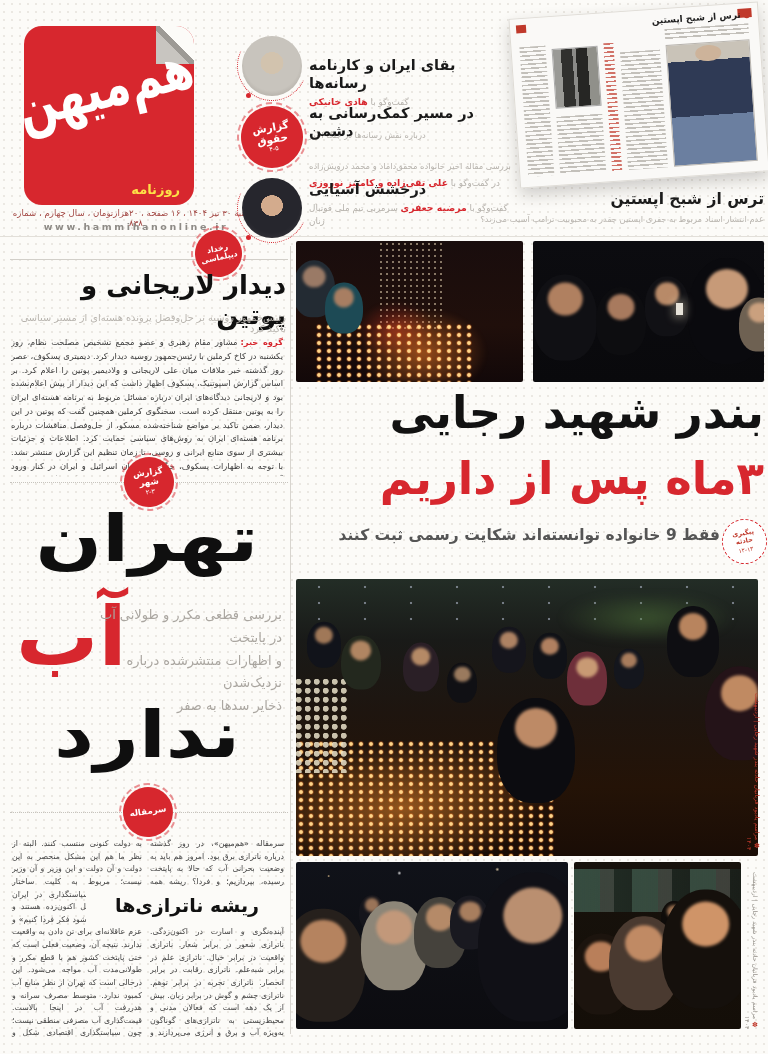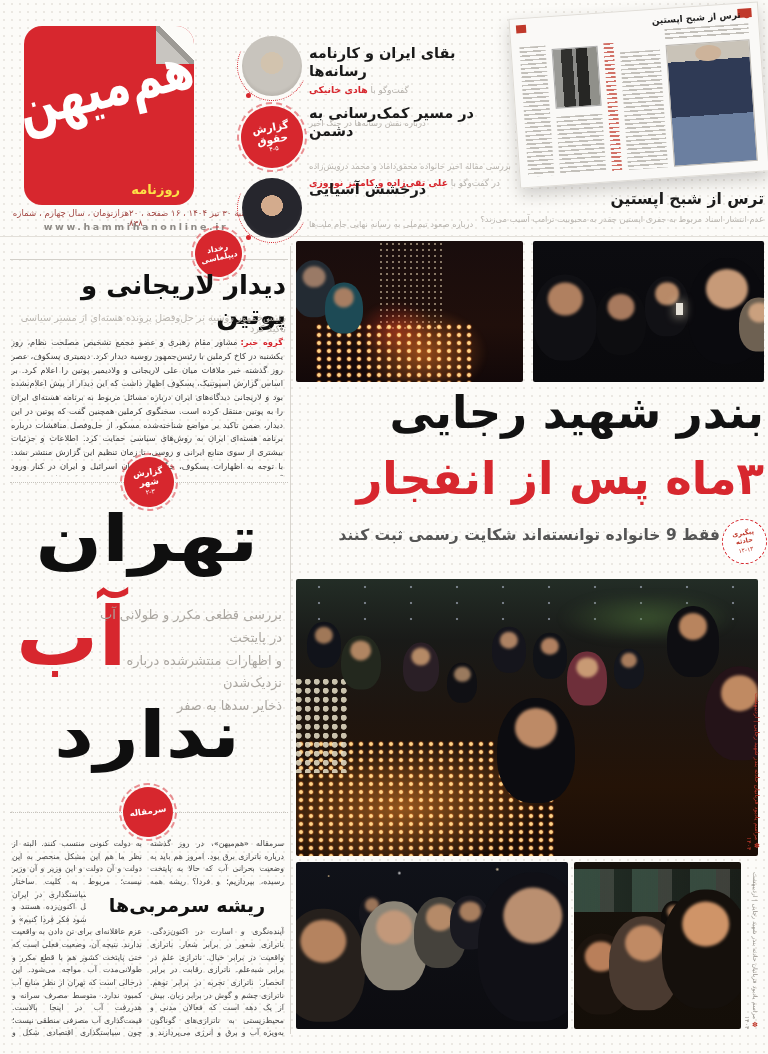--- a/index.html
+++ b/index.html
@@ -140,21 +140,21 @@
     <div class="logo-script">هم‌میهن</div>
     <div class="logo-type">روزنامه</div>
   </div>
   <div class="abs dateline">دوشنبه ۳۰ تیر ۱۴۰۴ ، ۱۶ صفحه ، ۲۰هزارتومان ، سال چهارم ، شماره ۸۳۸</div>
   <div class="abs website">www.hammihanonline.ir</div>
   <div class="abs hdr-rule"></div>
 
   <div class="abs avatar avatar--man" style="left:242px;top:36px;">
       <span class="face"></span>
     </div>
-  <div class="abs t-text" style="left:309px;top:44px;width:208px;">
+  <div class="abs t-text" style="left:309px;top:56px;width:208px;">
     <div class="t-title">بقای ایران و کارنامه رسانه‌ها</div>
     <div class="t-line"><span>گفت‌وگو با</span> <span class="t-name">هادی خانیکی</span></div>
     <div class="t-desc">درباره نقش رسانه‌ها در جنگ اخیر</div>
   </div>
 
   <div class="abs badge" style="left:241px;top:106px;width:62px;height:62px;font-size:10.5px;font-weight:bold;transform:rotate(-10deg);">
     <span>گزارش</span>
     <span>حقوق</span>
     <span class="pages">۴-۵</span>
   </div>
@@ -162,20 +162,21 @@
     <div class="t-title">در مسیر کمک‌رسانی به دشمن</div>
     <div class="t-desc">بررسی مقاله اخیر خانواده محقق‌داماد و محمد درویش‌زاده</div>
     <div class="t-line"><span>در گفت‌وگو با</span> <span class="t-name">علی تقی‌زاده و کامبیز نوروزی</span></div>
   </div>
 
   <div class="abs avatar avatar--scarf" style="left:242px;top:178px;">
       <span class="face"></span>
     </div>
   <div class="abs t-text" style="left:309px;top:180px;width:208px;">
     <div class="t-title">درخشش آسیایی</div>
+    <div class="t-line"><span>گفت‌وگو با</span> <span class="t-name">مرضیه جعفری</span> <span>سرمربی تیم ملی فوتبال زنان</span></div>
     <div class="t-desc">درباره صعود تیم‌ملی به رسانه نهایی جام ملت‌ها</div>
   </div>
 
   <div class="abs preview">
     <span class="np-corner" style="left:6px;top:6px;width:10px;height:8px;"></span>
     <span class="np-corner" style="right:6px;top:5px;width:14px;height:9px;"></span>
     <div class="np-head"><span class="np-dot"></span><span>ترس از شبح اپستین</span></div>
     <div class="np-man"></div>
     <div class="np-suits"></div>
     <span class="tl" style="left:8px;top:28px;width:26px;height:130px;"></span>
@@ -214,42 +215,42 @@
 
   <div class="abs dotrule" style="left:10px;top:812px;width:278px;"></div>
   <div class="abs badge badge-ed">
     <span>سرمقاله</span>
   </div>
   <p class="abs ed-col" style="left:150px;top:838px;width:134px;height:200px;margin:0;">سرمقاله «هم‌میهن»، در روز گذشته درباره ناترازی برق بود. امروز هم باید به وضعیت بحرانی آب که حالا به پایتخت رسیده، بپردازیم؛ و فردا؟ ریشه همه ناترازی‌ها نیز ناترازی درون سیاست و مدیریت است. ناترازی قربانی کردن آینده‌بینی پای امروز؛ بی‌توجهی به آینده‌نگری و اسارت در اکنون‌زدگی. ناترازی شعور در برابر شعار. ناترازی واقعیت در برابر خیال. ناترازی علم در برابر شبه‌علم. ناترازی رقابت در برابر انحصار. ناترازی تجربه در برابر توهم. ناترازی چشم و گوش در برابر زبان. بیش از یک دهه است که فعالان مدنی و محیط‌زیستی به ناترازی‌های گوناگون به‌ویژه آب و برق و انرژی می‌پردازند و ادبیات و مطالب فراوانی در این زمینه تولید کرده‌اند. پس چرا هیچ اقدام عملی موثر و چشمگیری صورت نگرفته است؟ سهل است که امسال همه می‌دانستند که وضع بارش‌ها بد بوده؛ ولی تاکنون نیز اقدامی برای مدیریت مصرف رخ نداده بود و اکنون اخبار پایان زودرس آب سدهای تهران را به اطلاع مردم می‌رسانند. خوشبختانه، وزیر نیرو که متولی مستقیم آب و برق است، از بقایای دولت قبل است و تندروها نمی‌توانند این وضعیت را</p>
   <p class="abs ed-col" style="left:12px;top:838px;width:130px;height:200px;margin:0;">
     <span>به دولت کنونی منتسب کنند. البته از نظر ما هم این مشکل منحصر به این دولت و آن دولت و این وزیر و آن وزیر نیست؛ مربوط به کلیت ساختار برنامه‌ریزی و سیاستگذاری در ایران است که در عمل اکنون‌زده هستند و گویند: «چو فردا شود فکر فردا کنیم» و عزم عاقلانه‌ای برای تن دادن به واقعیت ندارند. نتیجه آن، وضعیت فعلی است که حتی پایتخت کشور هم با قطع مکرر و طولانی‌مدت آب مواجه می‌شود. این درحالی است که تهران از نظر منابع آب کمبود ندارد. متوسط مصرف سرانه و هدررفت آب در اینجا بالاست. قیمت‌گذاری آب مصرفی منطقی نیست؛ چون سیاستگذاری اقتصادی شکل و ناکارآمد و غیرعلمی است. مسئله امروز ما منحصر به این نیست که چرا قطعی برق یا کمبود آب داریم؟ مسئله فراتر از این است. در حقیقت، اغلب و شاید همه حوزه‌های ما دچار فرسایش سیاستگذاری شده است. فرق آب و برق با بقیه امور در این است که فوریت نیاز آن بیشتر و حیاتی‌تر است. برای نمونه، اگر به همین روال پیش برویم، مسئله اینترنت به مراتب وضعیت بدتری پیدا خواهد کرد.</span>
     
   </p>
-  <div class="abs ed-head">ریشه سرمربی‌ها</div>
+  <div class="abs ed-head">ریشه ناترازی‌ها</div>
 
   <div class="abs vrule" style="left:290px;top:246px;height:788px;"></div>
 
   <div class="photo ph1" style="left:296px;top:241px;width:227px;height:141px;">
     <i class="lattice"></i>
     <i class="glow"></i>
     <i class="candledots" style="left:8%;right:22%;bottom:0;height:42%;"></i>
     <i class="fig" style="left:8%;top:30%;--s:42px;--hood:#232b33;--skin:#9a7a66;"></i>
     <i class="fig" style="left:21%;top:44%;--s:38px;--hood:#1d4a55;--skin:#a87e62;"></i>
   </div>
   <div class="photo ph2" style="left:533px;top:241px;width:231px;height:141px;">
     <i class="fig" style="left:14%;top:48%;--s:64px;--hood:#101014;--skin:#b08060;"></i>
     <i class="fig" style="left:38%;top:52%;--s:50px;--hood:#0d0d10;--skin:#a87a5e;"></i>
     <i class="fig" style="left:58%;top:42%;--s:44px;--hood:#111115;--skin:#b88a68;"></i>
     <i class="fig" style="left:84%;top:42%;--s:78px;--hood:#0a0a0e;--skin:#c79a78;"></i>
     <i class="fig" style="left:98%;top:55%;--s:40px;--hood:#6e6152;--skin:#caa07e;"></i>
     <i class="phone" style="left:62%;top:44%;"></i>
   </div>
 
   <h1 class="abs port-black" style="margin:0;">بندر شهید رجایی</h1>
-  <h1 class="abs port-red" style="margin:0;">۳ماه پس از انفجار</h1>
+  <h1 class="abs port-red" style="margin:0;">۳ماه پس از داریم</h1>
   <div class="abs port-sub">
     <div>فقط 9 خانواده توانسته‌اند شکایت رسمی ثبت کنند</div>
   </div>
   <div class="abs badge-follow">
     <span>پیگیری</span>
     <span>حادثه</span>
     <span class="pages">۱۲-۱۳</span>
   </div>
 
   <div class="photo phbig" style="left:296px;top:579px;width:462px;height:277px;">

